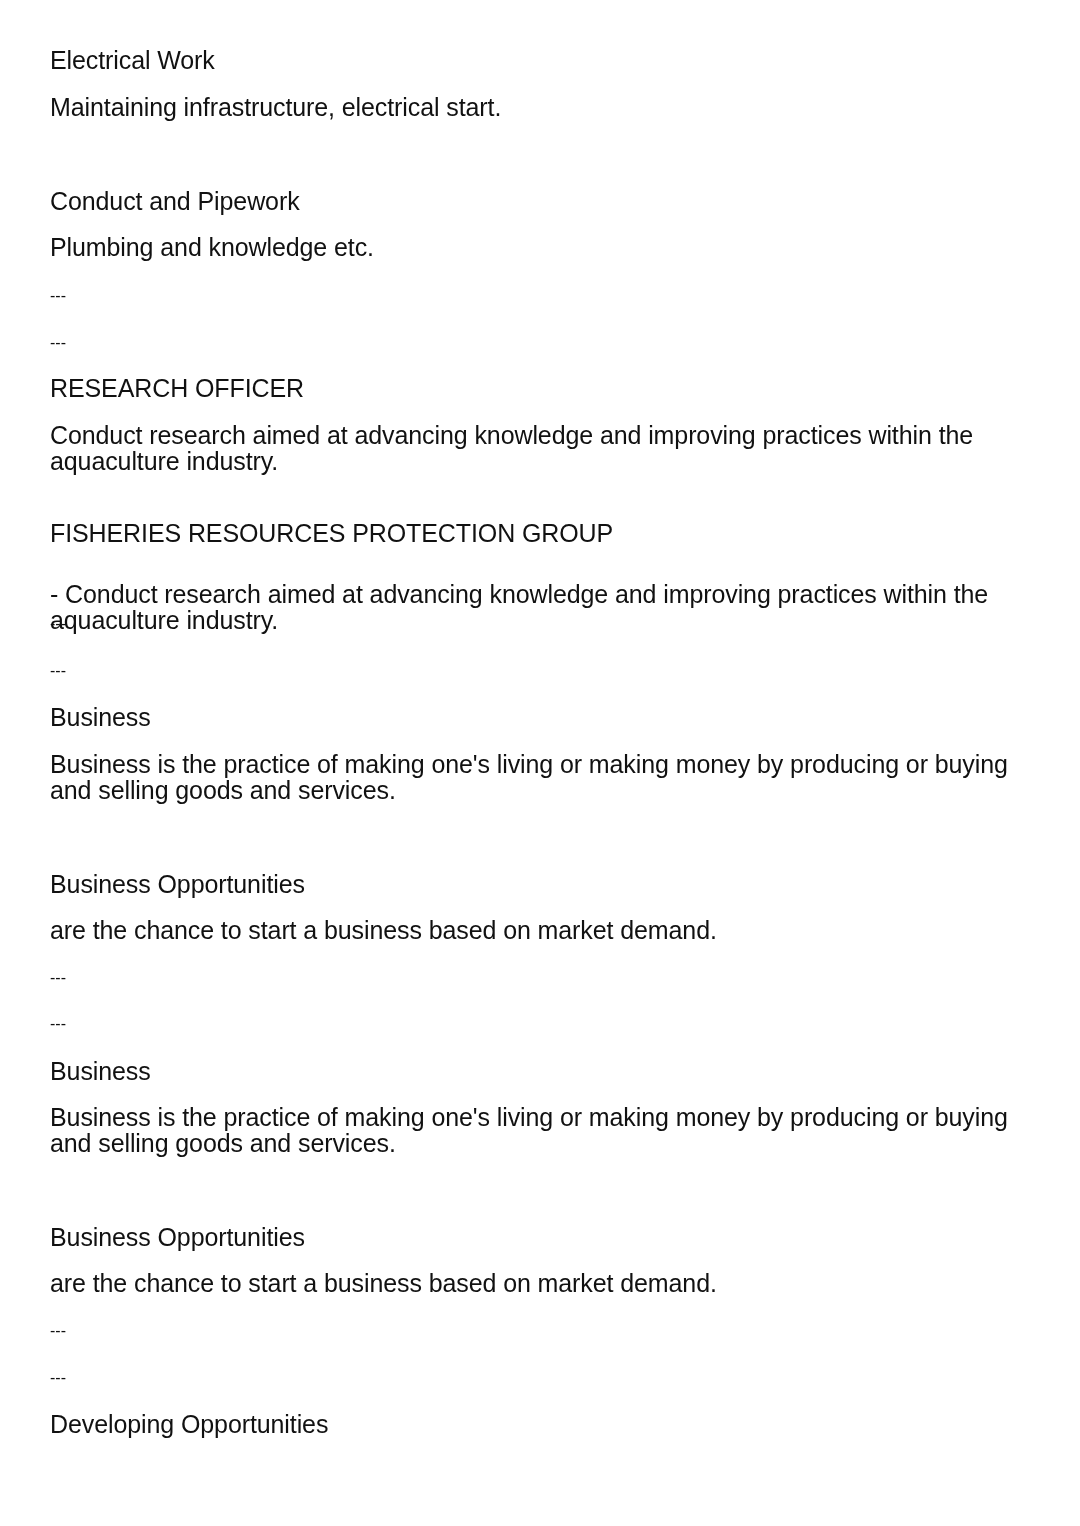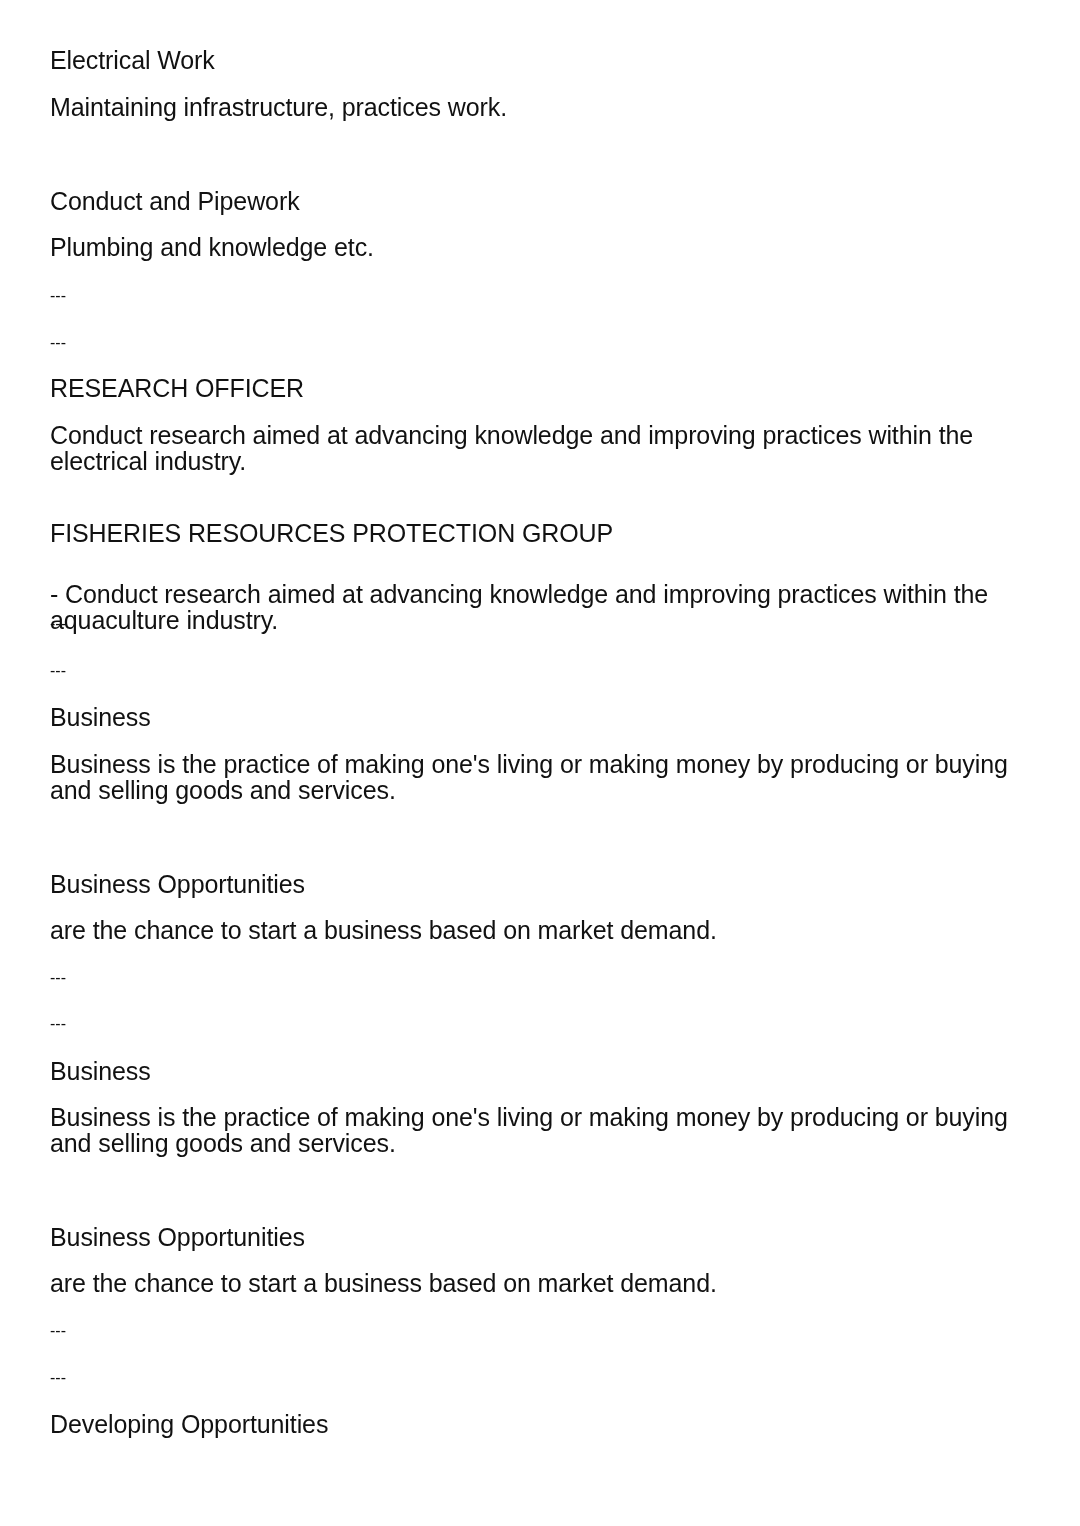--- a/index.html
+++ b/index.html
@@ -27,29 +27,29 @@
     .sep {
       font-size: 16px;
       letter-spacing: 0px;
     }
   </style>
 </head>
 <body>
 
 <div>
   <div class="line" style="top:47px">Electrical Work</div>
-  <div class="line" style="top:94px">Maintaining infrastructure, practices work.</div>
+  <div class="line" style="top:94px">Maintaining infrastructure, electrical start.</div>
 
   <div class="line" style="top:188px">Conduct and Pipework</div>
   <div class="line" style="top:234px">Plumbing and knowledge etc.</div>
   <div class="line sep" style="top:283px">---</div>
   <div class="line sep" style="top:330px">---</div>
 
   <div class="line" style="top:375px">RESEARCH OFFICER</div>
-  <div class="line" style="top:422px">Conduct research aimed at advancing knowledge and improving practices within the electrical industry.</div>
+  <div class="line" style="top:422px">Conduct research aimed at advancing knowledge and improving practices within the aquaculture industry.</div>
 
   <div class="line" style="top:520px">FISHERIES RESOURCES PROTECTION GROUP</div>
   <div class="line" style="top:581px">- Conduct research aimed at advancing knowledge and improving practices within the aquaculture industry.</div>
   <div class="line sep" style="top:611px">---</div>
   <div class="line sep" style="top:658px">---</div>
 
   <div class="line" style="top:704px">Business</div>
   <div class="line" style="top:751px">Business is the practice of making one's living or making money by producing or buying and selling goods and services.</div>
 
   <div class="line" style="top:871px">Business Opportunities</div>

